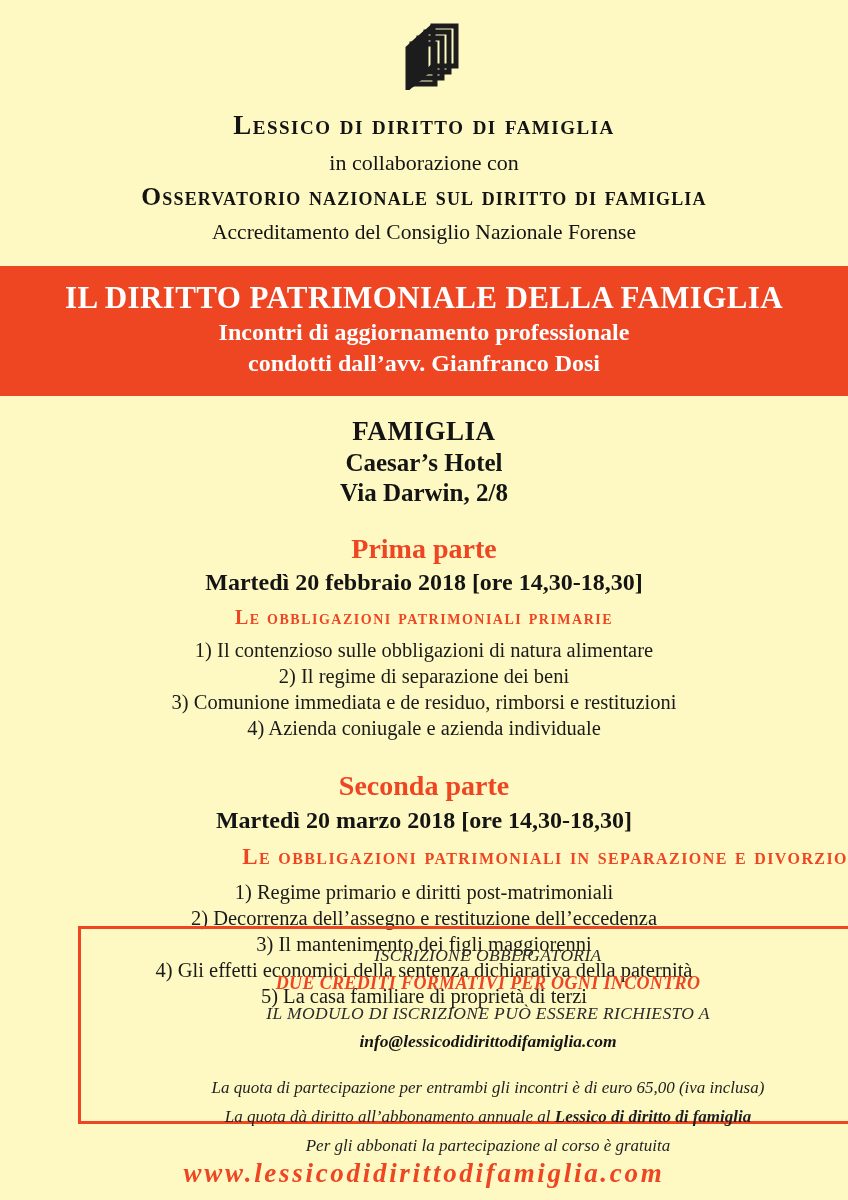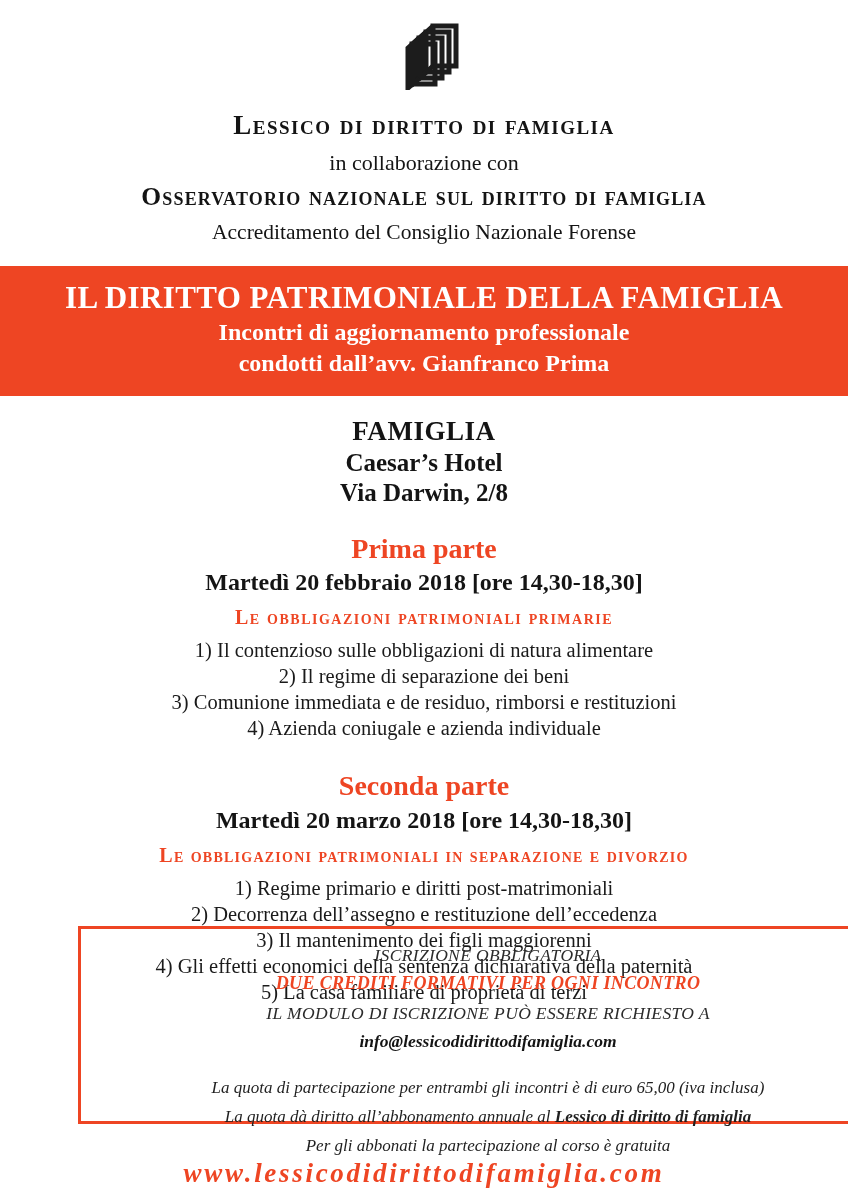--- a/index.html
+++ b/index.html
@@ -13,21 +13,21 @@
     background: #e3f0ef;
     font-family: "Liberation Serif", "DejaVu Serif", serif;
     color: #1a1a1a;
     overflow: hidden;
   }
 
   .poster {
     position: relative;
     width: 848px;
     height: 1200px;
-    background: #ffffff;
+    background: #fef9c3;
   }
 
   
   .logo-wrap {
     display: flex;
     justify-content: center;
     align-items: flex-start;
     padding-top: 22px;
     height: 84px;
     box-sizing: border-box;
@@ -134,21 +134,21 @@
   }
   .part-topic {
     font-size: 20px;
     font-weight: bold;
     font-variant: small-caps;
     letter-spacing: 0.075em;
     color: #ee4523;
     line-height: 1.3;
     margin-top: 7px;
   }
-  .part-topic.wide { font-size: 20px; letter-spacing: 0.062em; }
+  .part-topic.wide { font-size: 23px; letter-spacing: 0.062em; text-align: right; }
 
   .item-list {
     list-style: none;
     margin: 7px 0 0 0;
     padding: 0;
   }
   .item-list li {
     font-size: 20.5px;
     line-height: 1.27;
     color: #1a1a1a;
@@ -240,21 +240,21 @@
     <div class="org-title">Lessico di diritto di famiglia</div>
     <div class="collab">in collaborazione con</div>
     <div class="org-title2">Osservatorio nazionale sul diritto di famiglia</div>
     <div class="accredit">Accreditamento del Consiglio Nazionale Forense</div>
   </div>
 
   <div class="banner">
     <div class="banner-title">IL DIRITTO PATRIMONIALE DELLA FAMIGLIA</div>
     <div class="banner-sub">
       <div>Incontri di aggiornamento professionale</div>
-      <div>condotti dall’avv. Gianfranco Prima</div>
+      <div>condotti dall’avv. Gianfranco Dosi</div>
     </div>
   </div>
 
   <div class="venue">
     <div class="venue-city">FAMIGLIA</div>
     <div class="venue-place">Caesar’s Hotel</div>
     <div class="venue-addr">Via Darwin, 2/8</div>
   </div>
 
   <div class="section sec-prima">

